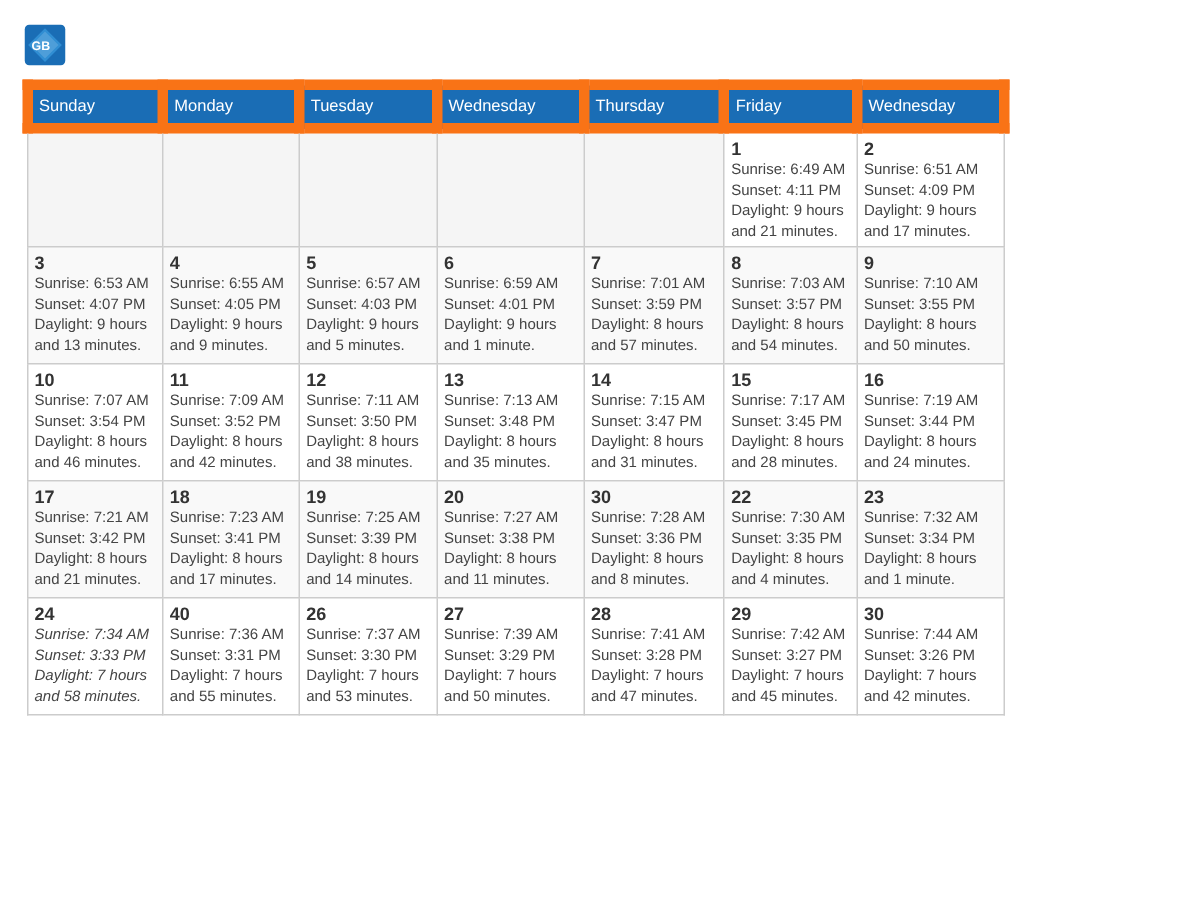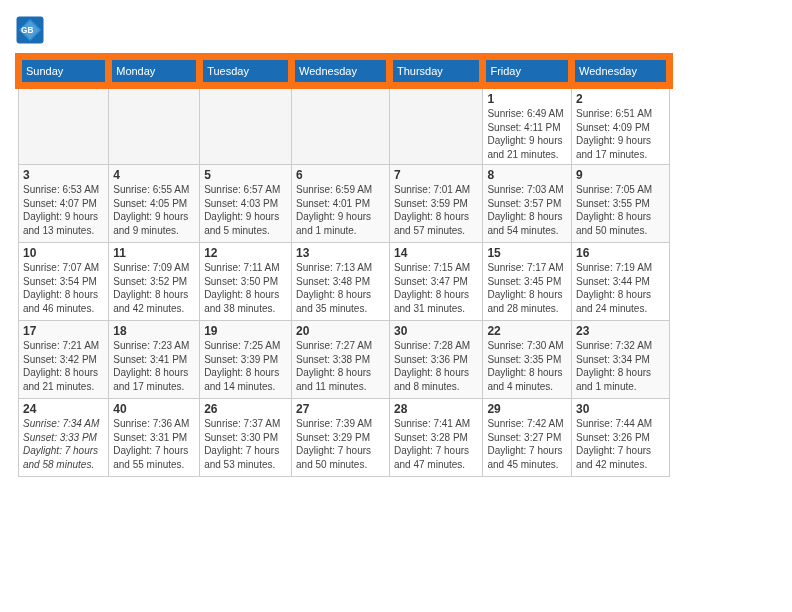--- a/index.html
+++ b/index.html
@@ -181,21 +181,21 @@
 Daylight: 8 hours and 57 minutes.</div>
           </td>
           <td>
             <span class="day-num">8</span>
             <div class="day-info" style="white-space: pre-line;">Sunrise: 7:03 AM
 Sunset: 3:57 PM
 Daylight: 8 hours and 54 minutes.</div>
           </td>
           <td>
             <span class="day-num">9</span>
-            <div class="day-info" style="white-space: pre-line;">Sunrise: 7:05 AM
+            <div class="day-info" style="white-space: pre-line;">Sunrise: 7:10 AM
 Sunset: 3:55 PM
 Daylight: 8 hours and 50 minutes.</div>
           </td>
         </tr>
         <tr>
           <td>
             <span class="day-num">10</span>
             <div class="day-info" style="white-space: pre-line;">Sunrise: 7:07 AM
 Sunset: 3:54 PM
 Daylight: 8 hours and 46 minutes.</div>

